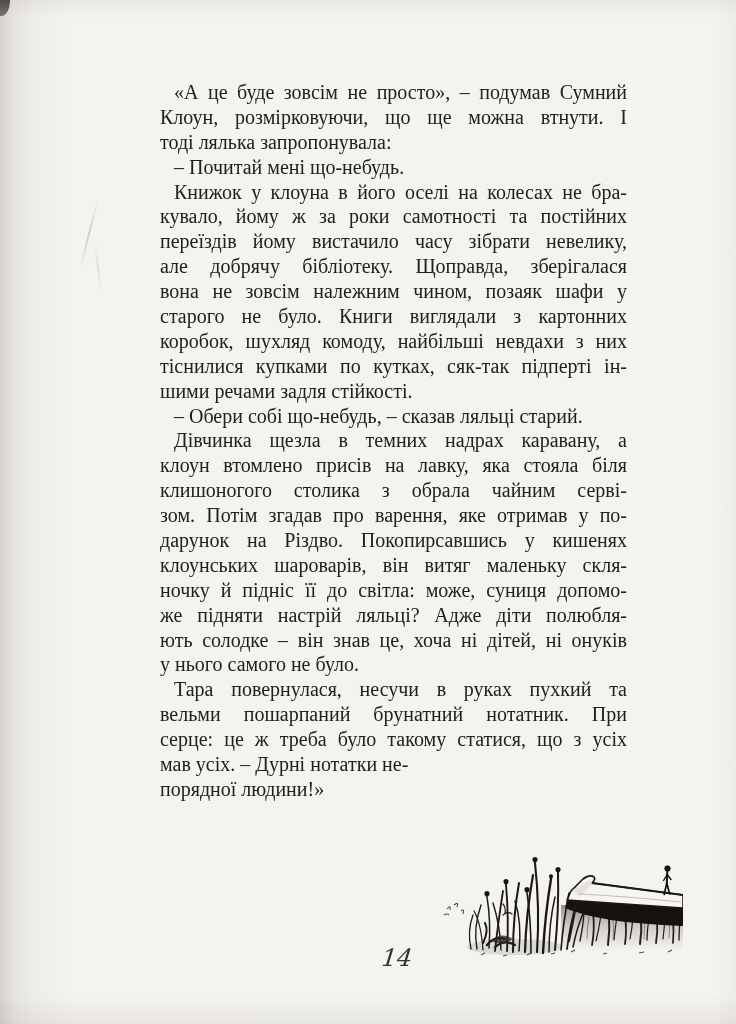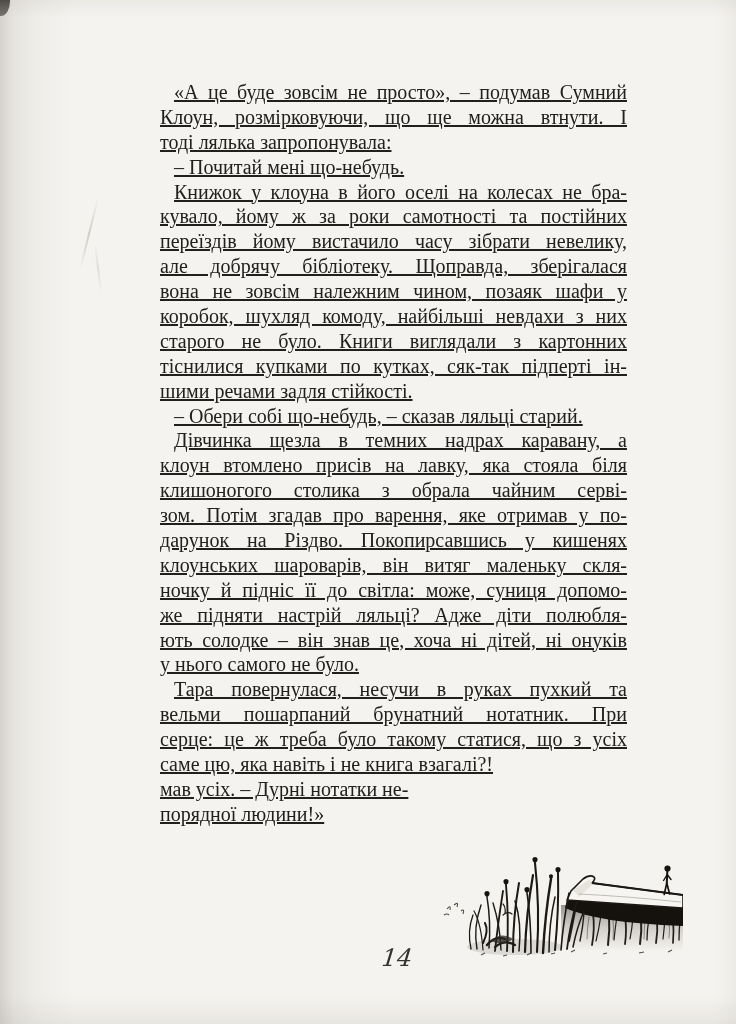--- a/index.html
+++ b/index.html
@@ -21,21 +21,21 @@
   .crease { position:absolute; background:linear-gradient(180deg, transparent, rgba(140,133,122,0.35), transparent); }
   .crease-1 { left:88px; top:198px; width:2px; height:72px; transform:rotate(14deg); }
   .crease-2 { left:97px; top:244px; width:2px; height:48px; transform:rotate(-7deg); opacity:.6; }
   .text-block {
     position:absolute; left:160px; top:80px; width:467px;
     font-size:20px; line-height:24.9px; color:#21201e;
   }
   .para { margin:0; }
   .line {
     height:24.9px; overflow:hidden;
-    text-align:justify; text-align-last:justify;text-decoration:underline;
+    text-align:justify; text-align-last:justify;
   }
   .line.end { text-align-last:left; }
   .line.in { text-indent:14px; }
   .illo { position:absolute; left:443px; top:853px; width:240px; height:110px; }
   .page-number {
     position:absolute; left:352px; top:944px; width:90px; text-align:center;
     font-family:"DejaVu Serif", serif; font-style:italic;
     font-size:24px; color:#35332f; transform:skewX(-6deg);
   }
 </style>
@@ -59,22 +59,22 @@
     <div class="para">
       <div class="line in end">– Почитай мені що-небудь.</div>
     </div>
 
     <div class="para">
       <div class="line in">Книжок у клоуна в його оселі на колесах не бра-</div>
       <div class="line">кувало, йому ж за роки самотності та постійних</div>
       <div class="line">переїздів йому вистачило часу зібрати невелику,</div>
       <div class="line">але добрячу бібліотеку. Щоправда, зберігалася</div>
       <div class="line">вона не зовсім належним чином, позаяк шафи у</div>
+      <div class="line">старого не було. Книги виглядали з картонних</div>
       <div class="line">коробок, шухляд комоду, найбільші невдахи з них</div>
-      <div class="line">старого не було. Книги виглядали з картонних</div>
       <div class="line">тіснилися купками по кутках, сяк-так підперті ін-</div>
       <div class="line end">шими речами задля стійкості.</div>
     </div>
 
     <div class="para">
       <div class="line in end">– Обери собі що-небудь, – сказав ляльці старий.</div>
     </div>
 
     <div class="para">
       <div class="line in">Дівчинка щезла в темних надрах каравану, а</div>
@@ -86,21 +86,20 @@
       <div class="line">ночку й підніс її до світла: може, суниця допомо-</div>
       <div class="line">же підняти настрій ляльці? Адже діти полюбля-</div>
       <div class="line">ють солодке – він знав це, хоча ні дітей, ні онуків</div>
       <div class="line end">у нього самого не було.</div>
     </div>
 
     <div class="para">
       <div class="line in">Тара повернулася, несучи в руках пухкий та</div>
       <div class="line">вельми пошарпаний брунатний нотатник. При</div>
       <div class="line">серце: це ж треба було такому статися, що з усіх</div>
-      <div class="line end">саме цю, яка навіть і не книга взагалі?!</div>
     </div>
 
     <div class="para">
       <div class="line end">мав усіх. – Дурні нотатки не-</div>
       <div class="line end">порядної людини!»</div>
     </div>
 
   </div>
 
   <svg class="illo" viewBox="0 0 240 110" xmlns="http://www.w3.org/2000/svg">

